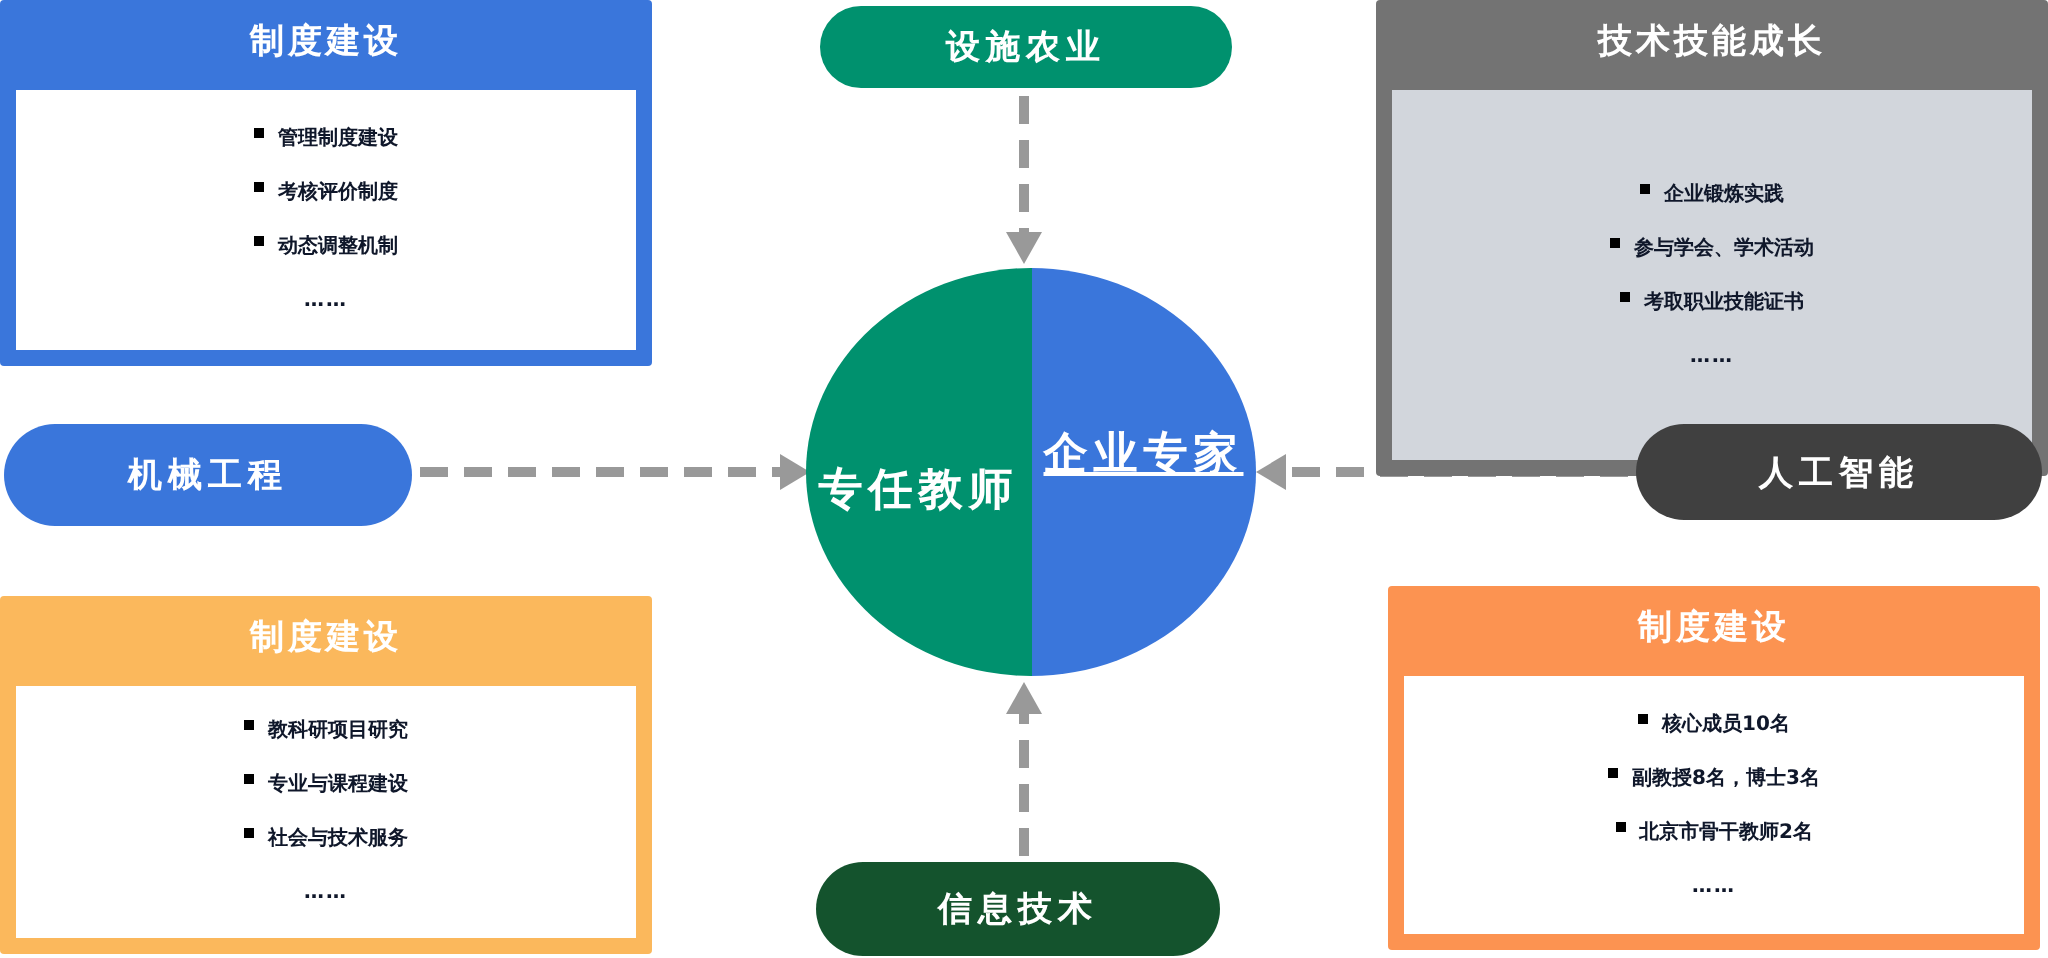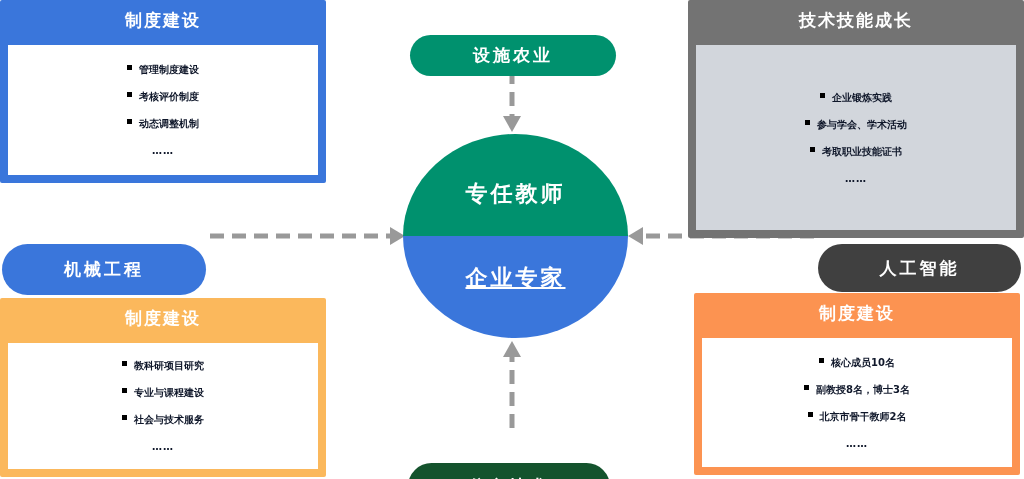--- a/index.html
+++ b/index.html
@@ -51,35 +51,34 @@
   .box-br { left: 694px; top: 293px; width: 326px; height: 182px; }
 
   
   .pill {
     position: absolute;
     display: flex; align-items: center; justify-content: center;
     color: #ffffff;
     font-size: 17px;
     letter-spacing: 3px;
     border-radius: 26px;
-    margin-top: 32px;
   }
   .pill-top    { left: 410px; top: 3px;   width: 206px; height: 41px; }
   .pill-left   { left: 2px;   top: 212px; width: 204px; height: 51px; }
   .pill-right  { left: 818px; top: 212px; width: 203px; height: 48px; }
   .pill-bottom { left: 408px; top: 431px; width: 202px; height: 47px; }
 
   
   .center-circle {
     position: absolute;
     left: 403px; top: 134px;
     width: 225px; height: 204px;
     border-radius: 50%;
     overflow: hidden;
-    display: flex; flex-direction: column;
+    display: flex; flex-direction: row;
   }
   .circle-half {
     flex: 1;
     display: flex; align-items: center; justify-content: center;
     color: #ffffff;
     font-size: 22px;
     letter-spacing: 3px;
   }
   .circle-half.top-half    { padding-top: 18px; }
   .circle-half.bottom-half { padding-bottom: 18px; text-decoration: underline; }

